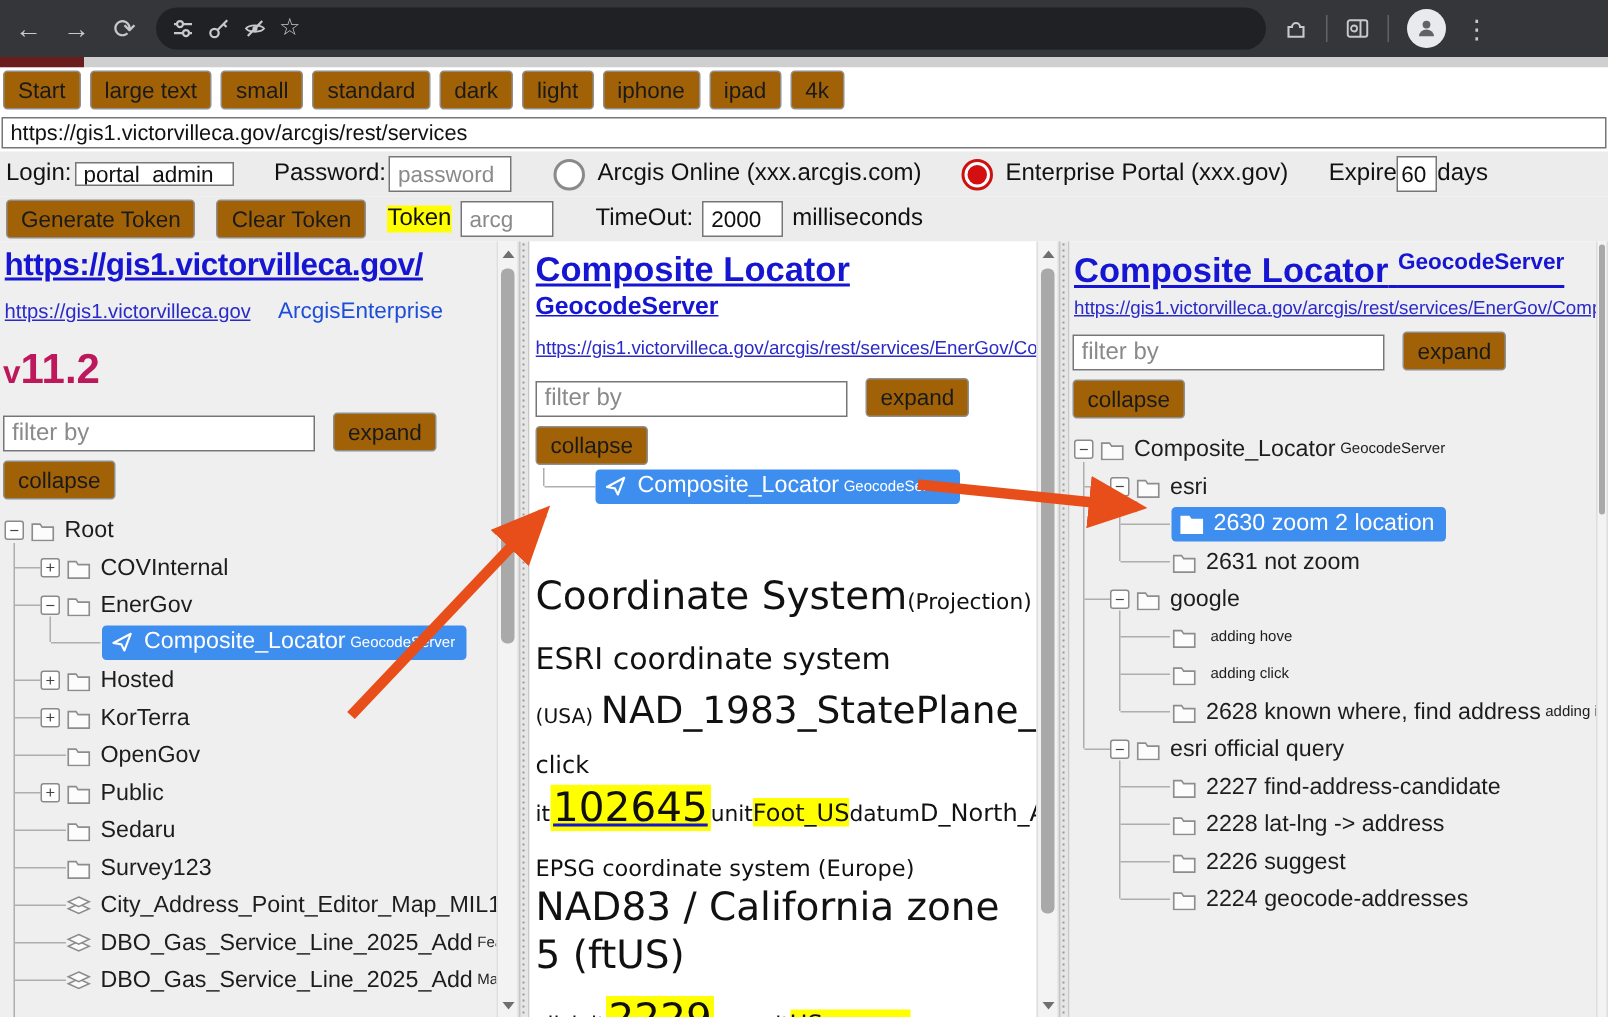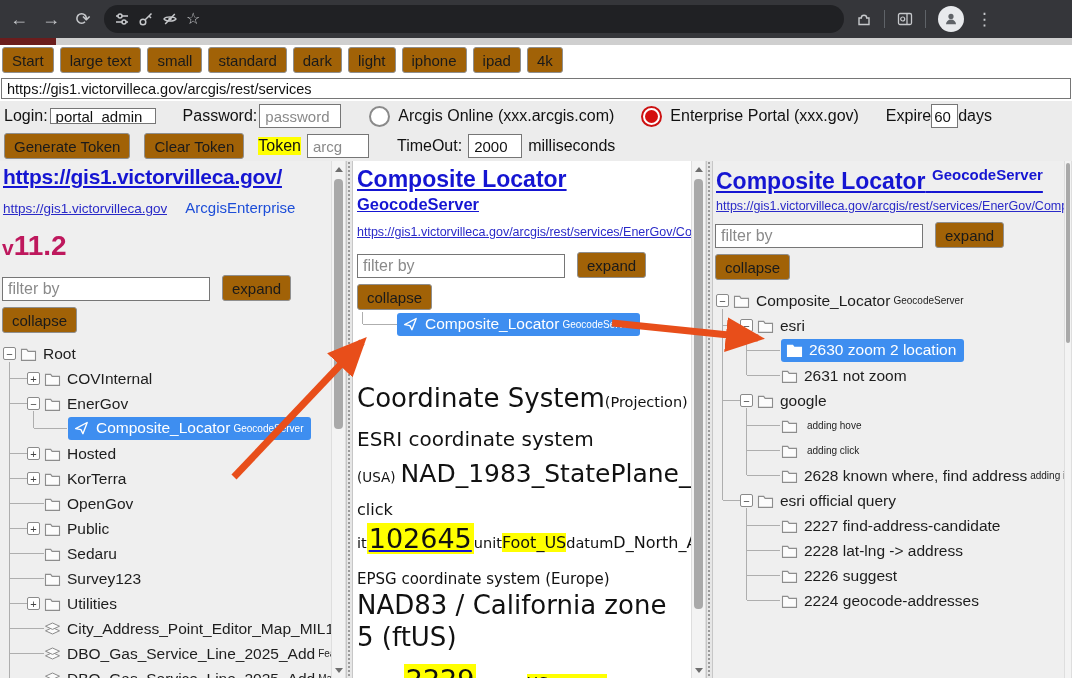--- a/index.html
+++ b/index.html
@@ -327,27 +327,20 @@
                 <use href="#i-folder"></use>
               </svg>
               <span>Sedaru</span>
             </div>
           <div class="trow d1 noexp">
               <span class="exp-gap"></span>
               <svg class="ticon">
                 <use href="#i-folder"></use>
               </svg>
               <span>Survey123</span>
-            </div>
-          <div class="trow d1">
-              <span class="expander plus"></span>
-              <svg class="ticon">
-                <use href="#i-folder"></use>
-              </svg>
-              <span>Utilities</span>
             </div>
           <div class="trow d1 noexp">
               <span class="exp-gap"></span>
               <svg class="ticon">
                 <use href="#i-layers"></use>
               </svg>
               <span>City_Address_Point_Editor_Map_MIL1</span>
             </div>
           <div class="trow d1 noexp">
               <span class="exp-gap"></span>

